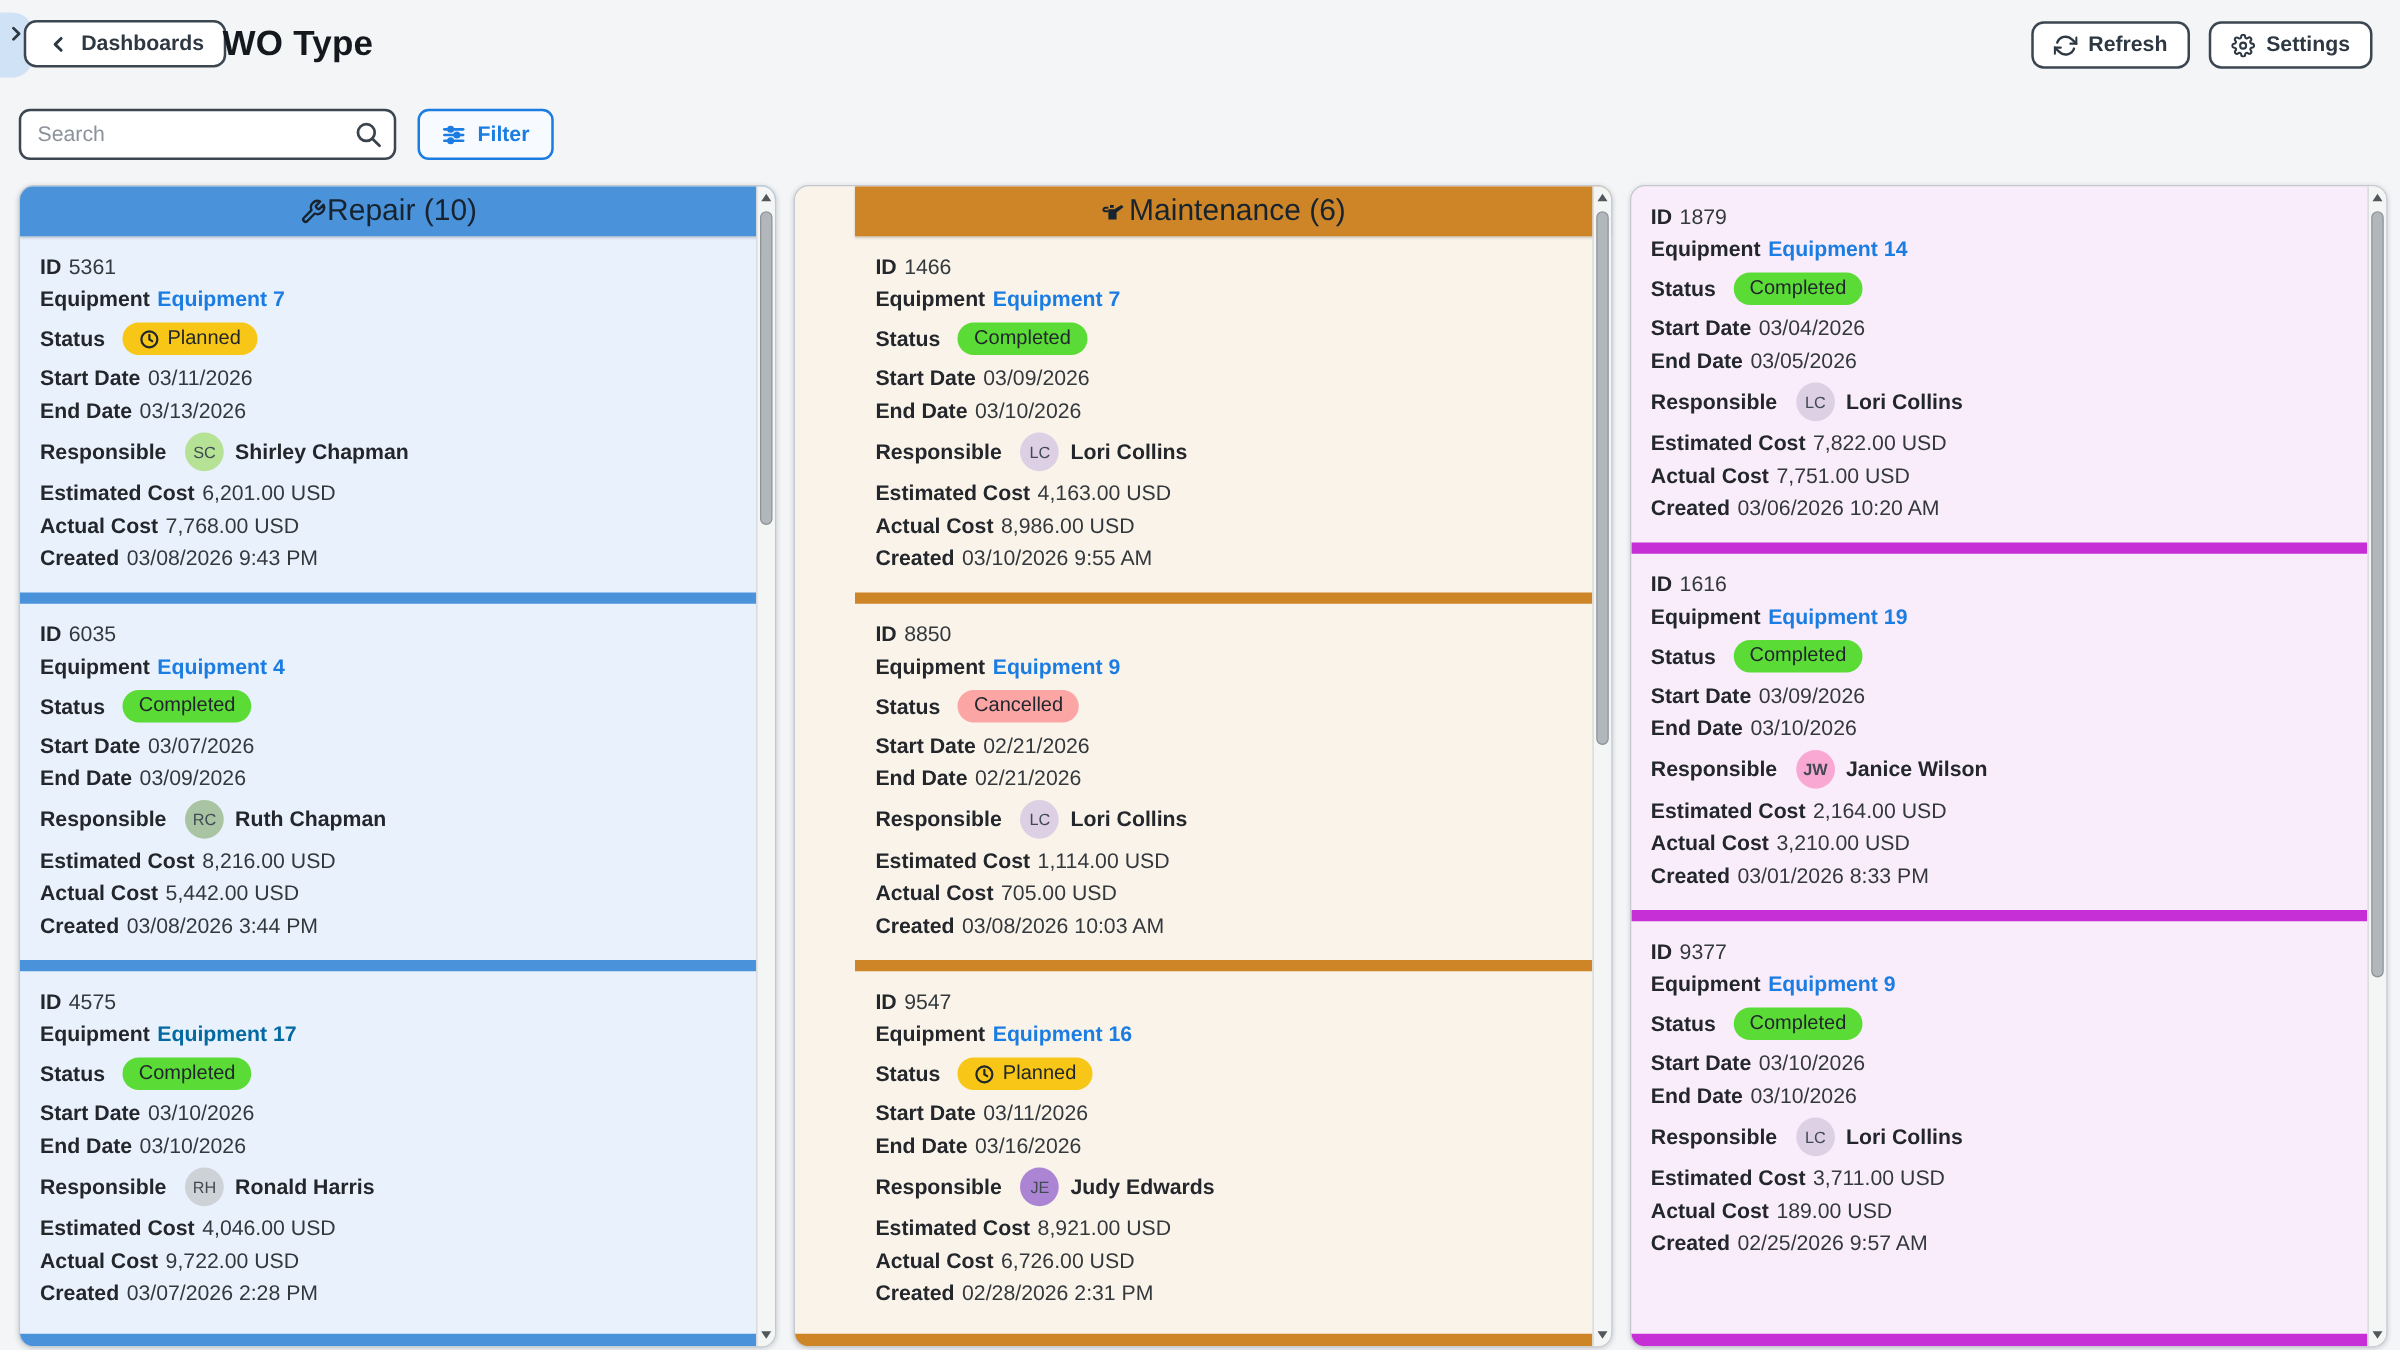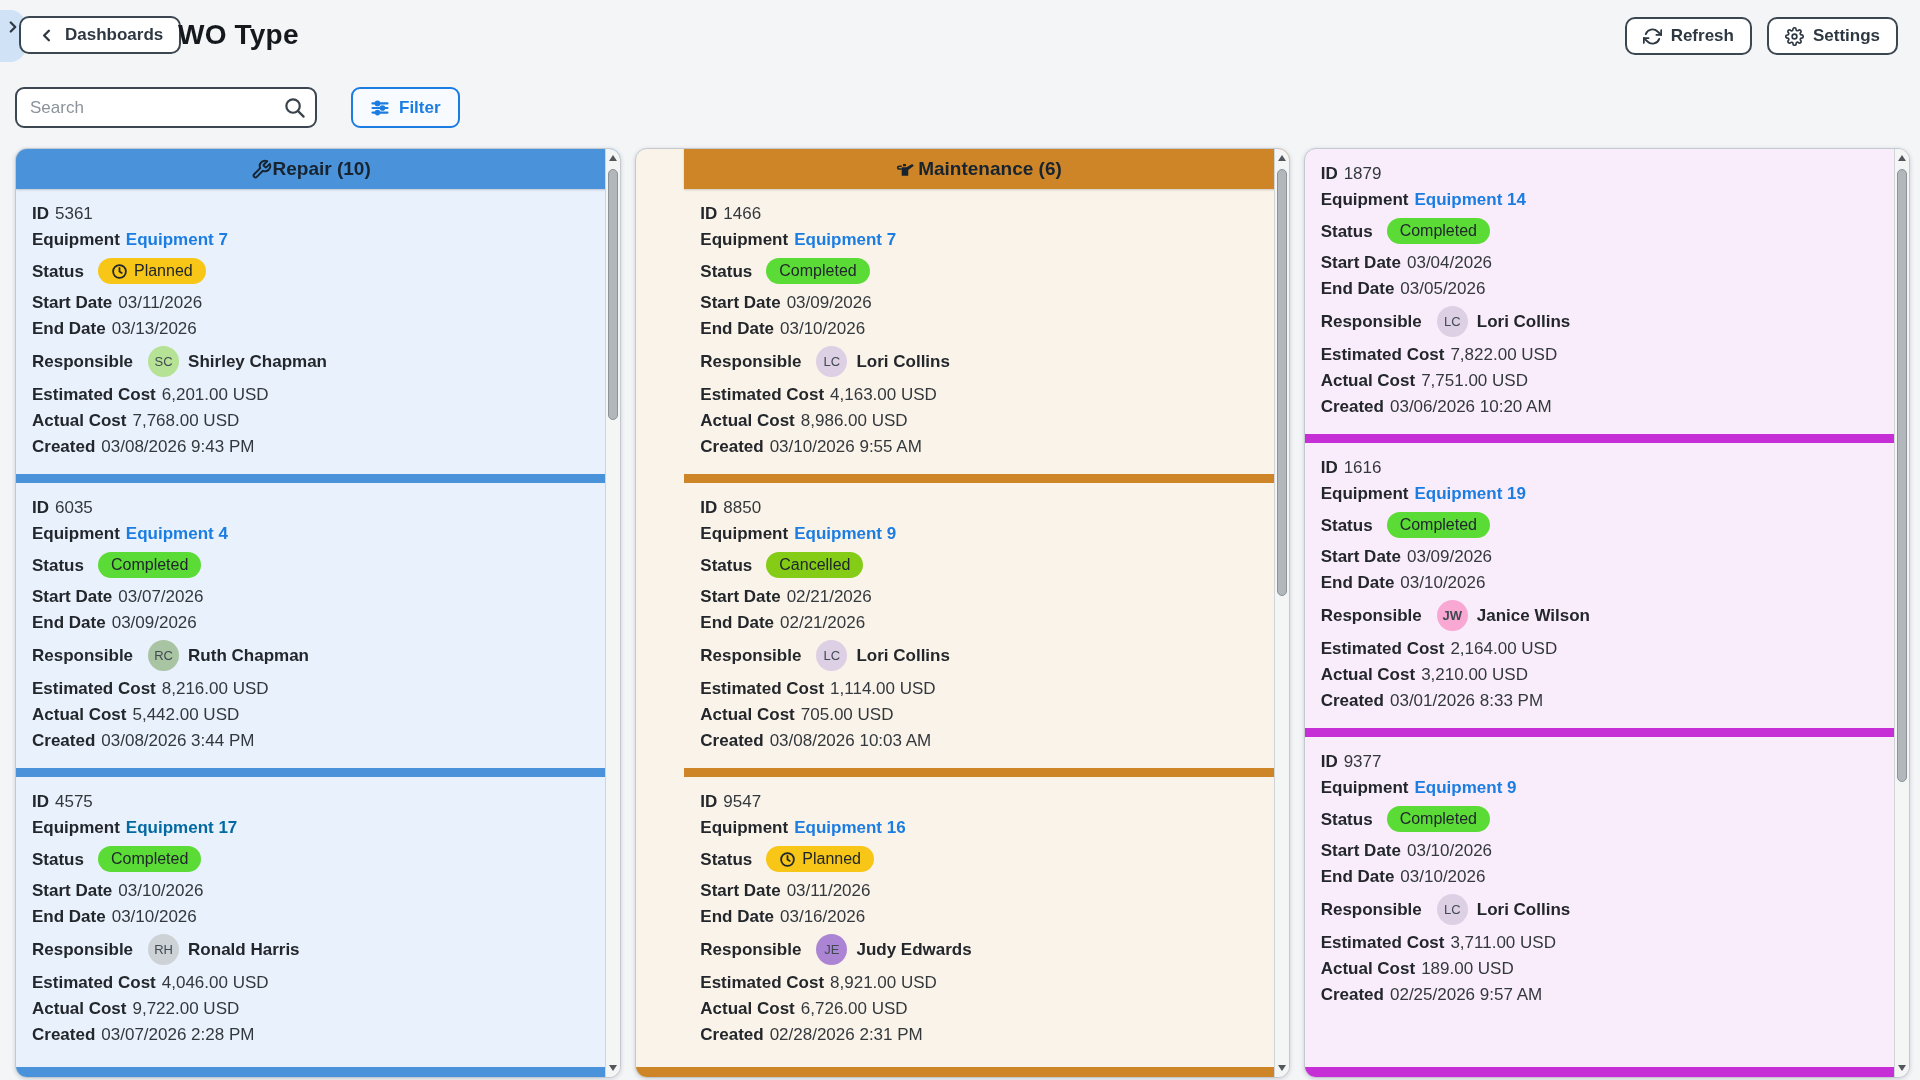--- a/index.html
+++ b/index.html
@@ -26,21 +26,21 @@
     font-size:17px; font-weight:700; color:#2e3842; cursor:pointer;
   }
   .btn svg { width:19px; height:19px; }
   .back-btn { position:absolute; left:19px; top:16px; }
   .page-title {
     position:absolute; left:178px; top:19px;
     font-size:28px; font-weight:700; color:#15191d; letter-spacing:.2px;
   }
   .header-right { position:absolute; right:22px; top:17px; display:flex; gap:15px; }
   
-  .toolbar { position:absolute; top:87px; left:15px; display:flex; gap:34px; }
+  .toolbar { position:absolute; top:87px; left:15px; display:flex; gap:17px; }
   .search-wrap { position:relative; }
   .search-input {
     width:302px; height:41px; border:2px solid #3c4650; border-radius:9px;
     background:#fff; font-family:"Liberation Sans",sans-serif;
     font-size:17px; color:#23272c; padding:0 42px 0 13px; outline:none;
   }
   .search-input::placeholder { color:#8b9299; }
   .search-icon { position:absolute; right:11px; top:9px; width:23px; height:23px; }
   .filter-btn {
     display:inline-flex; align-items:center; gap:9px;
@@ -56,21 +56,21 @@
   }
   .column {
     position:relative; flex:1 1 0;
     border:1px solid #c3c9cf; border-radius:12px;
     box-shadow:0 1px 4px rgba(30,40,50,.18);
     overflow:hidden; display:flex; flex-direction:column;
   }
   .col-header {
     height:40px; width:100%;
     display:flex; align-items:center; justify-content:center; gap:1px;
-    font-size:19px; font-weight:700; color:#17242f;
+    font-size:24px; font-weight:400; color:#17242f;
     padding-right:15px; flex:0 0 auto;
     box-shadow:0 1px 2px rgba(0,0,0,.18);
   }
   .col-header svg { width:21px; height:21px; }
   .col-list { flex:1 1 auto; width:calc(100% - 15px); overflow:hidden; }
   .card { padding:9px 16px 12px; cursor:pointer; }
   .row { margin:5px 0; font-size:17px; line-height:21px; }
   .row .lbl { font-weight:700; color:#23272c; margin-right:6px; }
   .row .val { color:#33383d; }
   .eq-link { font-weight:700; text-decoration:none; cursor:pointer; }
@@ -359,21 +359,21 @@
 <div class="card-divider" style="background: rgb(205, 133, 39);"></div>
   <article class="card">
     <div class="row">
       <span class="lbl">ID</span><span class="val">8850</span>
     </div>
     <div class="row">
       <span class="lbl">Equipment</span><a class="eq-link" style="color: rgb(27, 125, 226);">Equipment 9</a>
     </div>
     <div class="row status-row">
       <span class="lbl">Status</span>
-      <span class="pill" style="background: #84cc16;">
+      <span class="pill" style="background: #fca5a5;">
 
         <span class="pill-text">Cancelled</span>
       </span>
     </div>
     <div class="row">
       <span class="lbl">Start Date</span><span class="val">02/21/2026</span>
     </div>
     <div class="row">
       <span class="lbl">End Date</span><span class="val">02/21/2026</span>
     </div>

